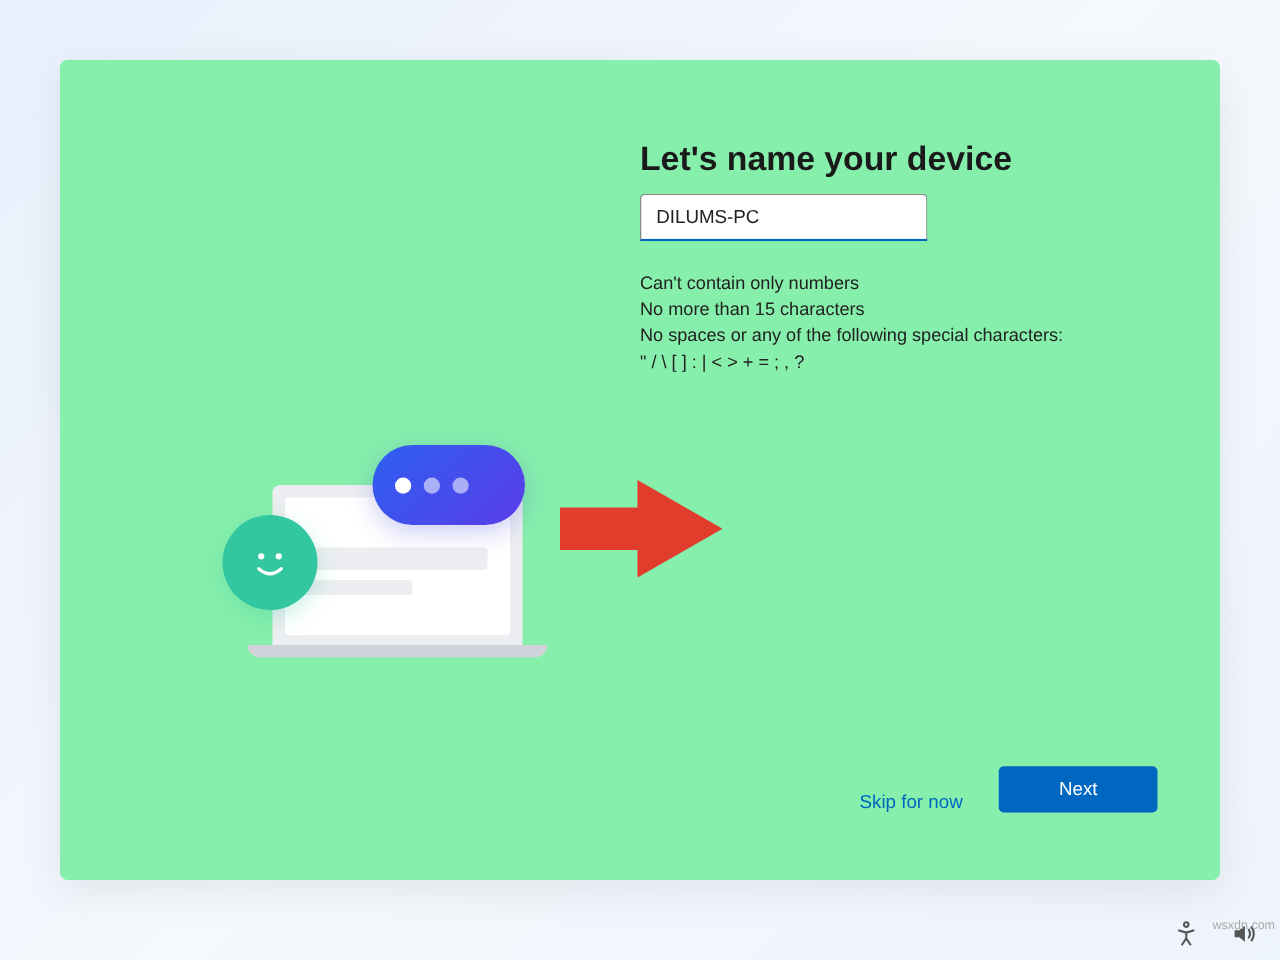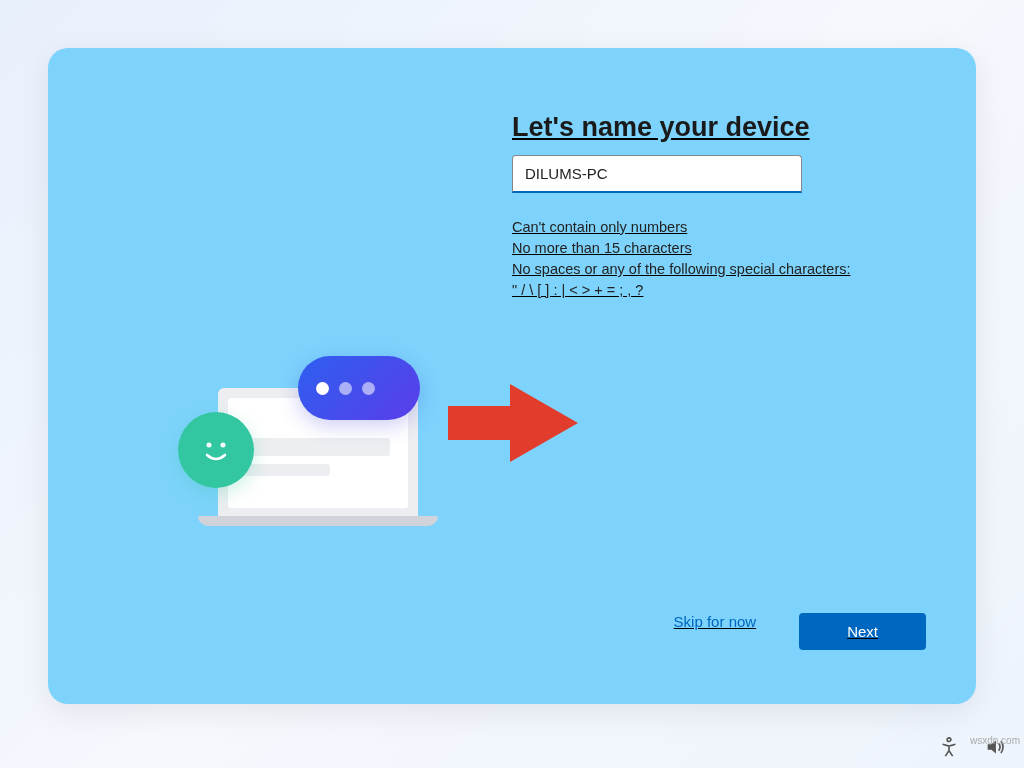--- a/index.html
+++ b/index.html
@@ -7,61 +7,60 @@
       width: 1024px; height: 768px;
       font-family: 'Segoe UI', -apple-system, sans-serif;
       background: linear-gradient(135deg, #e8f0fc 0%, #f5f8fd 50%, #eef4fc 100%);
       position: relative;
       overflow: hidden;
     }
     .panel {
       position: absolute;
       left: 48px; top: 48px;
       width: 928px; height: 656px;
-      background: #7dd3fc;
-      border-radius: 20px;
+      background: #86efac;
+      border-radius: 6px;
       box-shadow: 0 8px 32px rgba(0,0,0,0.08);
       display: flex;
-      text-decoration: underline;
     }
     .left {
       width: 50%; position: relative;
     }
     .right {
       width: 50%;
       padding: 64px 50px 40px 0;
       display: flex; flex-direction: column;
     }
     .title {
       font-size: 27px; font-weight: 600; color: #1a1a1a;
       margin-bottom: 12px;
     }
     .subtitle {
       font-size: 14.5px; color: #555; line-height: 1.45;
       margin-bottom: 120px;
     }
     .input-wrap { position: relative; }
     .input {
-      width: 290px; height: 38px;
+      width: 230px; height: 38px;
       background: #fff;
       border: 1px solid #888;
       border-bottom: 2px solid #0067c0;
       border-radius: 4px 4px 0 0;
       padding: 0 12px;
       font-size: 15px; color: #222;
       outline: none;
     }
     .rules {
       margin-top: 24px;
       font-size: 14.5px; color: #222; line-height: 1.45;
     }
     .footer {
       margin-top: auto;
-      display: flex; justify-content: flex-end; align-items: flex-start;
-      gap: 43px;
+      display: flex; justify-content: flex-end; align-items: flex-end;
+      gap: 29px;
       padding-bottom: 14px;
     }
     .skip {
       color: #0067c0; font-size: 15px; cursor: pointer;
       background: none; border: none;
     }
     .next {
       background: #0067c0; color: #fff;
       border: none; border-radius: 4px;
       padding: 10px 48px; font-size: 15px; cursor: pointer;

